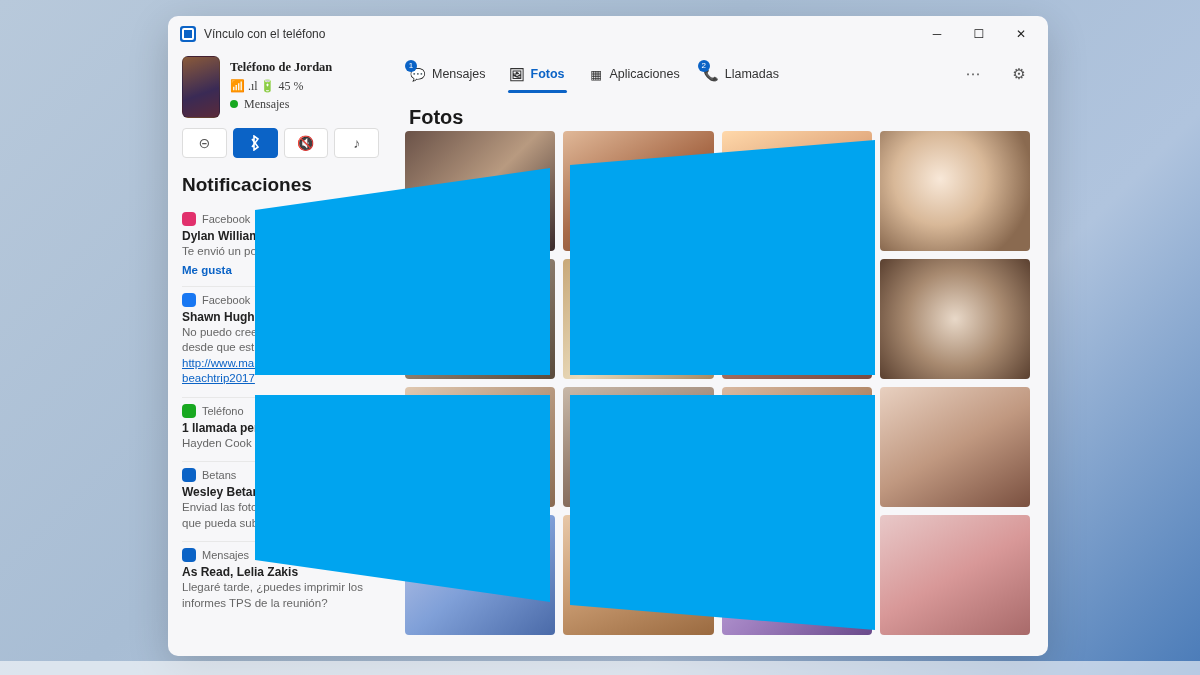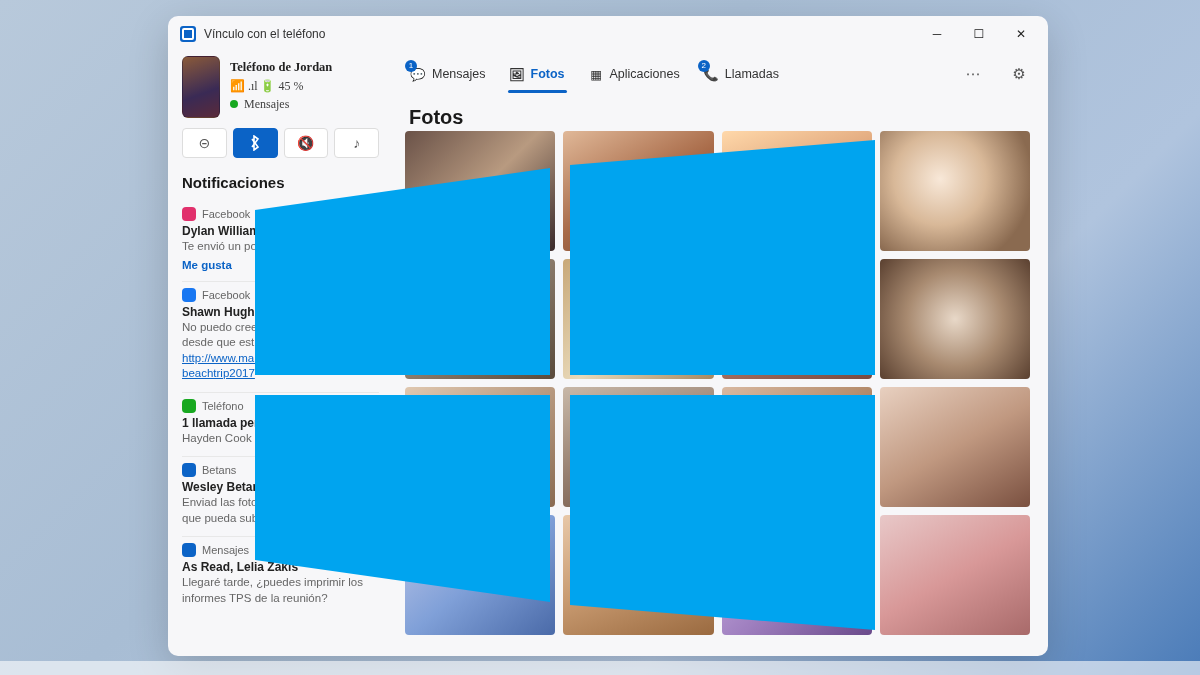--- a/index.html
+++ b/index.html
@@ -61,21 +61,21 @@
   .phone-name { font-weight:600; font-size:12.5px; color:#222;}
   .status-row { display:flex;align-items:center;gap:6px;color:#404040;}
   .dot-green { width:8px;height:8px;border-radius:50%;background:#17a820;}
   .quick-row { display:flex; gap:6px; margin:6px 0 16px 0;}
   .q-btn {
     flex:1; height:30px; border:1px solid #ddd; border-radius:4px;
     background:#fff; display:flex;align-items:center;justify-content:center;
     font-size:14px;color:#555;
   }
   .q-btn.active { background:#0b63c6; color:#fff; border-color:#0b63c6;}
-  .section-h { font-size:15px; font-weight:700; color:#1a1a1a; margin-bottom:10px;}
+  .section-h { font-size:19px; font-weight:700; color:#1a1a1a; margin-bottom:10px;}
   .notif { padding:6px 0 10px 0; border-top:0; font-size:11.5px; color:#444;}
   .notif + .notif { border-top:1px solid #e8e8e8;}
   .notif-head{display:flex;align-items:center;gap:6px;color:#666;}
   .n-icon{width:14px;height:14px;border-radius:4px;display:inline-block;}
   .n-app{font-size:11px;}
   .n-time{margin-left:auto;font-size:10px;color:#888;}
   .n-title{font-weight:700;color:#222;margin-top:3px;font-size:12px;}
   .n-body{color:#666;margin-top:1px;line-height:1.35;}
   .n-link{color:#0b63c6;text-decoration:underline;}
   .n-action{color:#0b63c6;font-weight:600;margin-top:4px;font-size:11.5px;}

